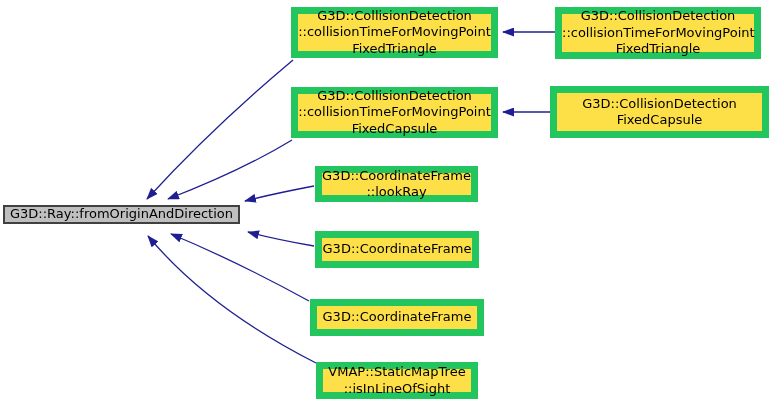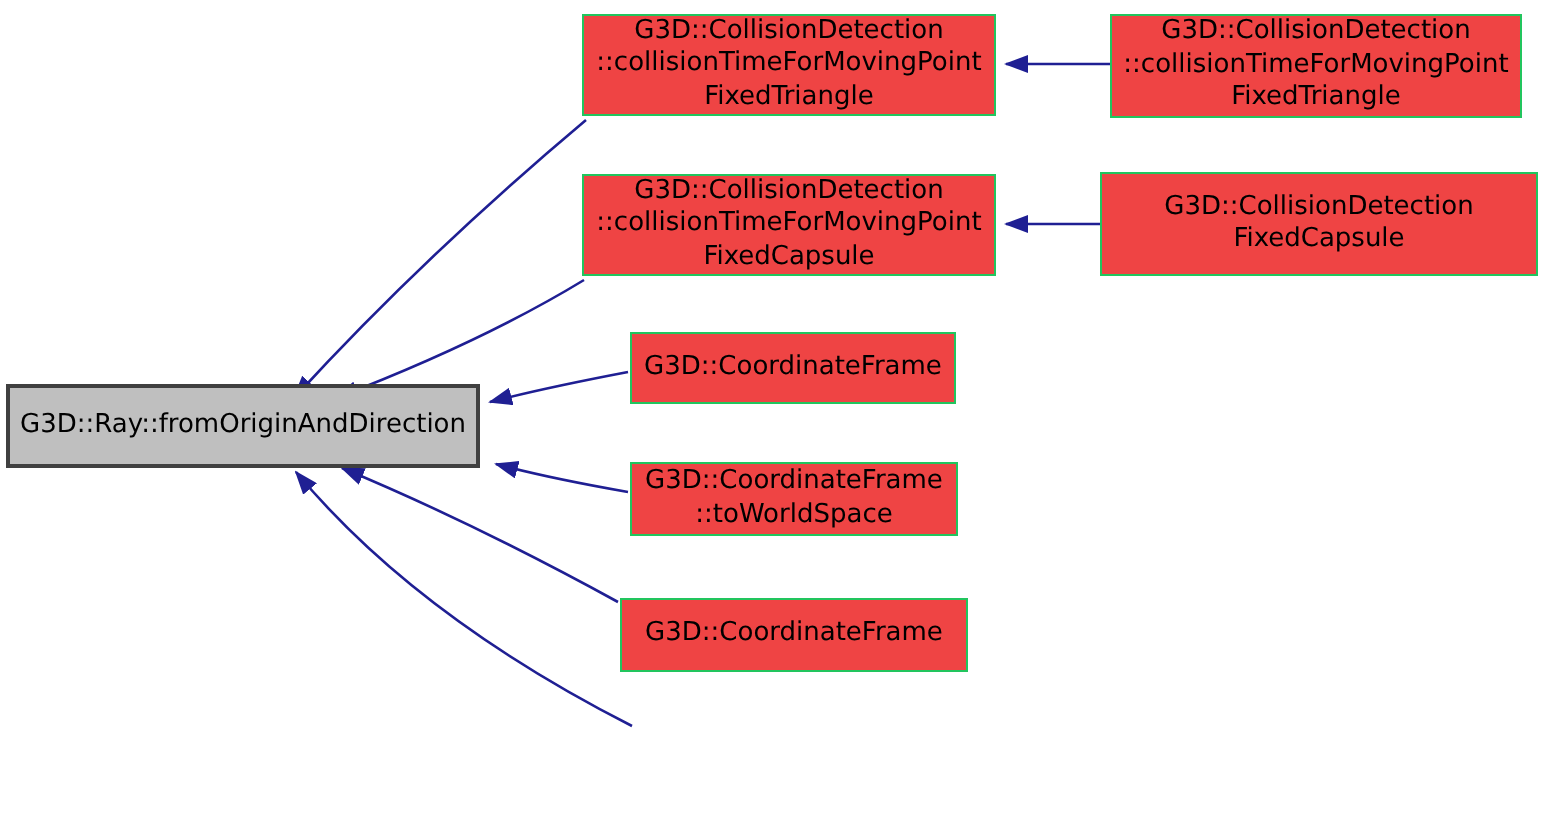--- a/index.html
+++ b/index.html
@@ -18,22 +18,22 @@
   .edges {
     position: absolute;
     left: 0;
     top: 0;
     width: 775px;
     height: 407px;
   }
   .node {
     position: absolute;
     box-sizing: border-box;
-    background: #ef4444;
-    border: 1px solid #22c55e;
+    background: #fde047;
+    border: 7px solid #22c55e;
     color: #000000;
     font-size: 13px;
     line-height: 16.5px;
     text-align: center;
     display: flex;
     flex-direction: column;
     justify-content: center;
     white-space: nowrap;
     cursor: pointer;
   }
@@ -60,49 +60,53 @@
       <path d="M292,140 Q241,171 168,199" marker-end="url(#arrow)"></path>
       <path d="M314,186 Q272,194 245,201" marker-end="url(#arrow)"></path>
       <path d="M314,246 Q274,239 248,232" marker-end="url(#arrow)"></path>
       <path d="M309,301 Q236,261 171,234" marker-end="url(#arrow)"></path>
       <path d="M316,363 Q208,308 148,236" marker-end="url(#arrow)"></path>
       <path d="M555,32 L503,32" marker-end="url(#arrow)"></path>
       <path d="M550,112 L503,112" marker-end="url(#arrow)"></path>
     </g>
   </svg>
 
-  <div class="node main" style="left:3px; top:192px; width:237px; height:42px;">
+  <div class="node main" style="left:3px; top:205px; width:237px; height:19px;justify-content:flex-end;">
     <span>G3D::Ray::fromOriginAndDirection</span>
   </div>
 
   <div class="node" style="left:291px; top:7px; width:207px; height:51px;">
     <span>G3D::CollisionDetection</span>
     <span>::collisionTimeForMovingPoint</span>
     <span>FixedTriangle</span>
   </div>
 
   <div class="node" style="left:291px; top:87px; width:207px; height:51px;">
     <span>G3D::CollisionDetection</span>
     <span>::collisionTimeForMovingPoint</span>
     <span>FixedCapsule</span>
   </div>
 
   <div class="node" style="left:315px; top:166px; width:163px; height:36px;">
     <span>G3D::CoordinateFrame</span>
+    <span>::lookRay</span>
   </div>
 
   <div class="node" style="left:315px; top:231px; width:164px; height:37px;">
     <span>G3D::CoordinateFrame</span>
-    <span>::toWorldSpace</span>
   </div>
 
   <div class="node" style="left:310px; top:299px; width:174px; height:37px;">
     <span>G3D::CoordinateFrame</span>
   </div>
 
+  <div class="node" style="left:316px; top:362px; width:162px; height:37px;">
+    <span>VMAP::StaticMapTree</span>
+    <span>::isInLineOfSight</span>
+  </div>
 
   <div class="node" style="left:555px; top:7px; width:206px; height:52px;">
     <span>G3D::CollisionDetection</span>
     <span>::collisionTimeForMovingPoint</span>
     <span>FixedTriangle</span>
   </div>
 
   <div class="node" style="left:550px; top:86px; width:219px; height:52px;">
     <span>G3D::CollisionDetection</span>
     <span>FixedCapsule</span>

